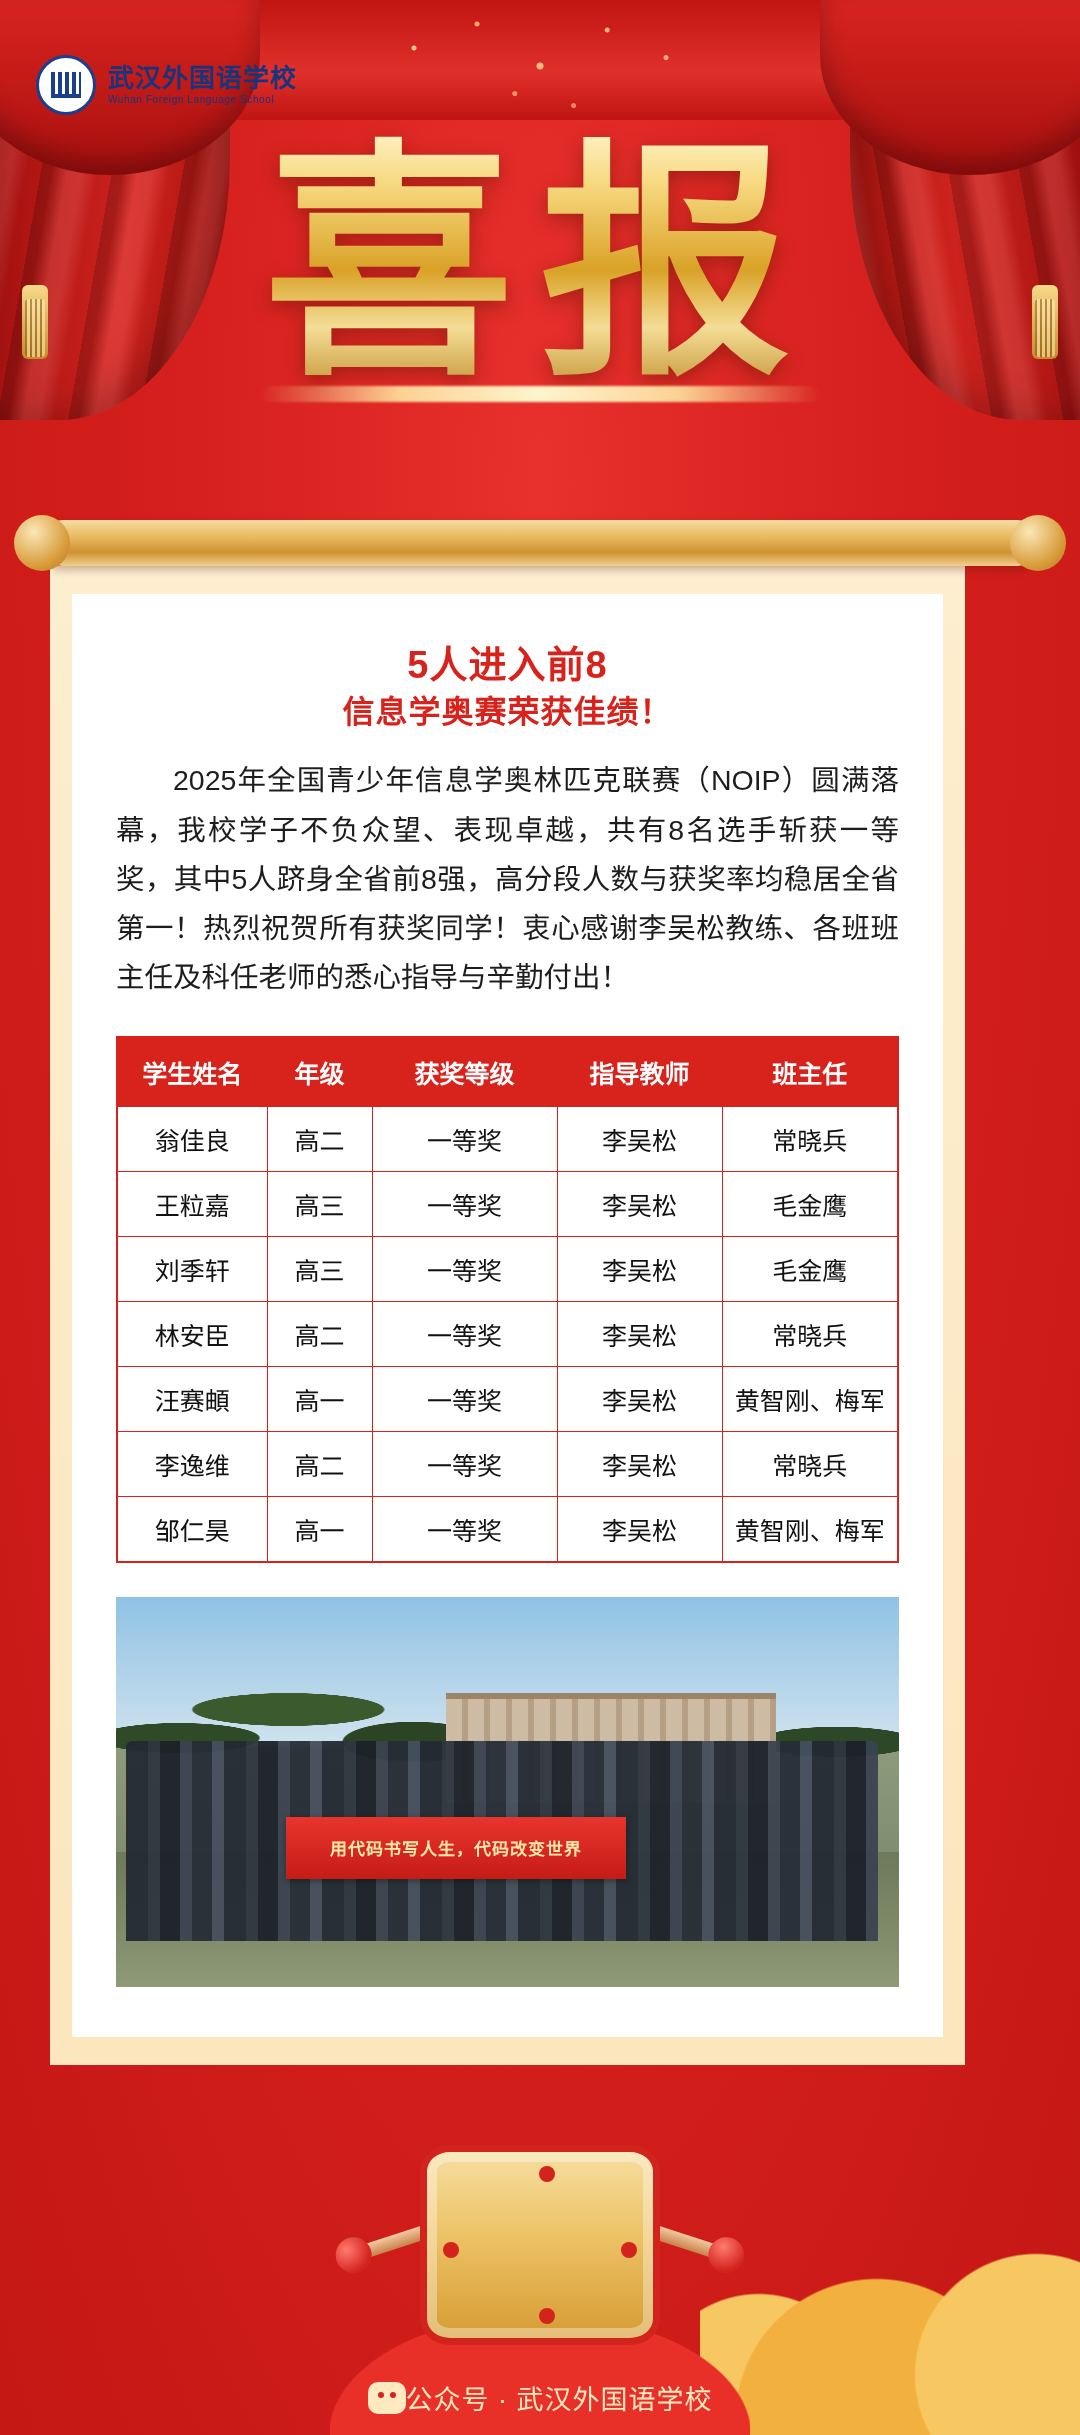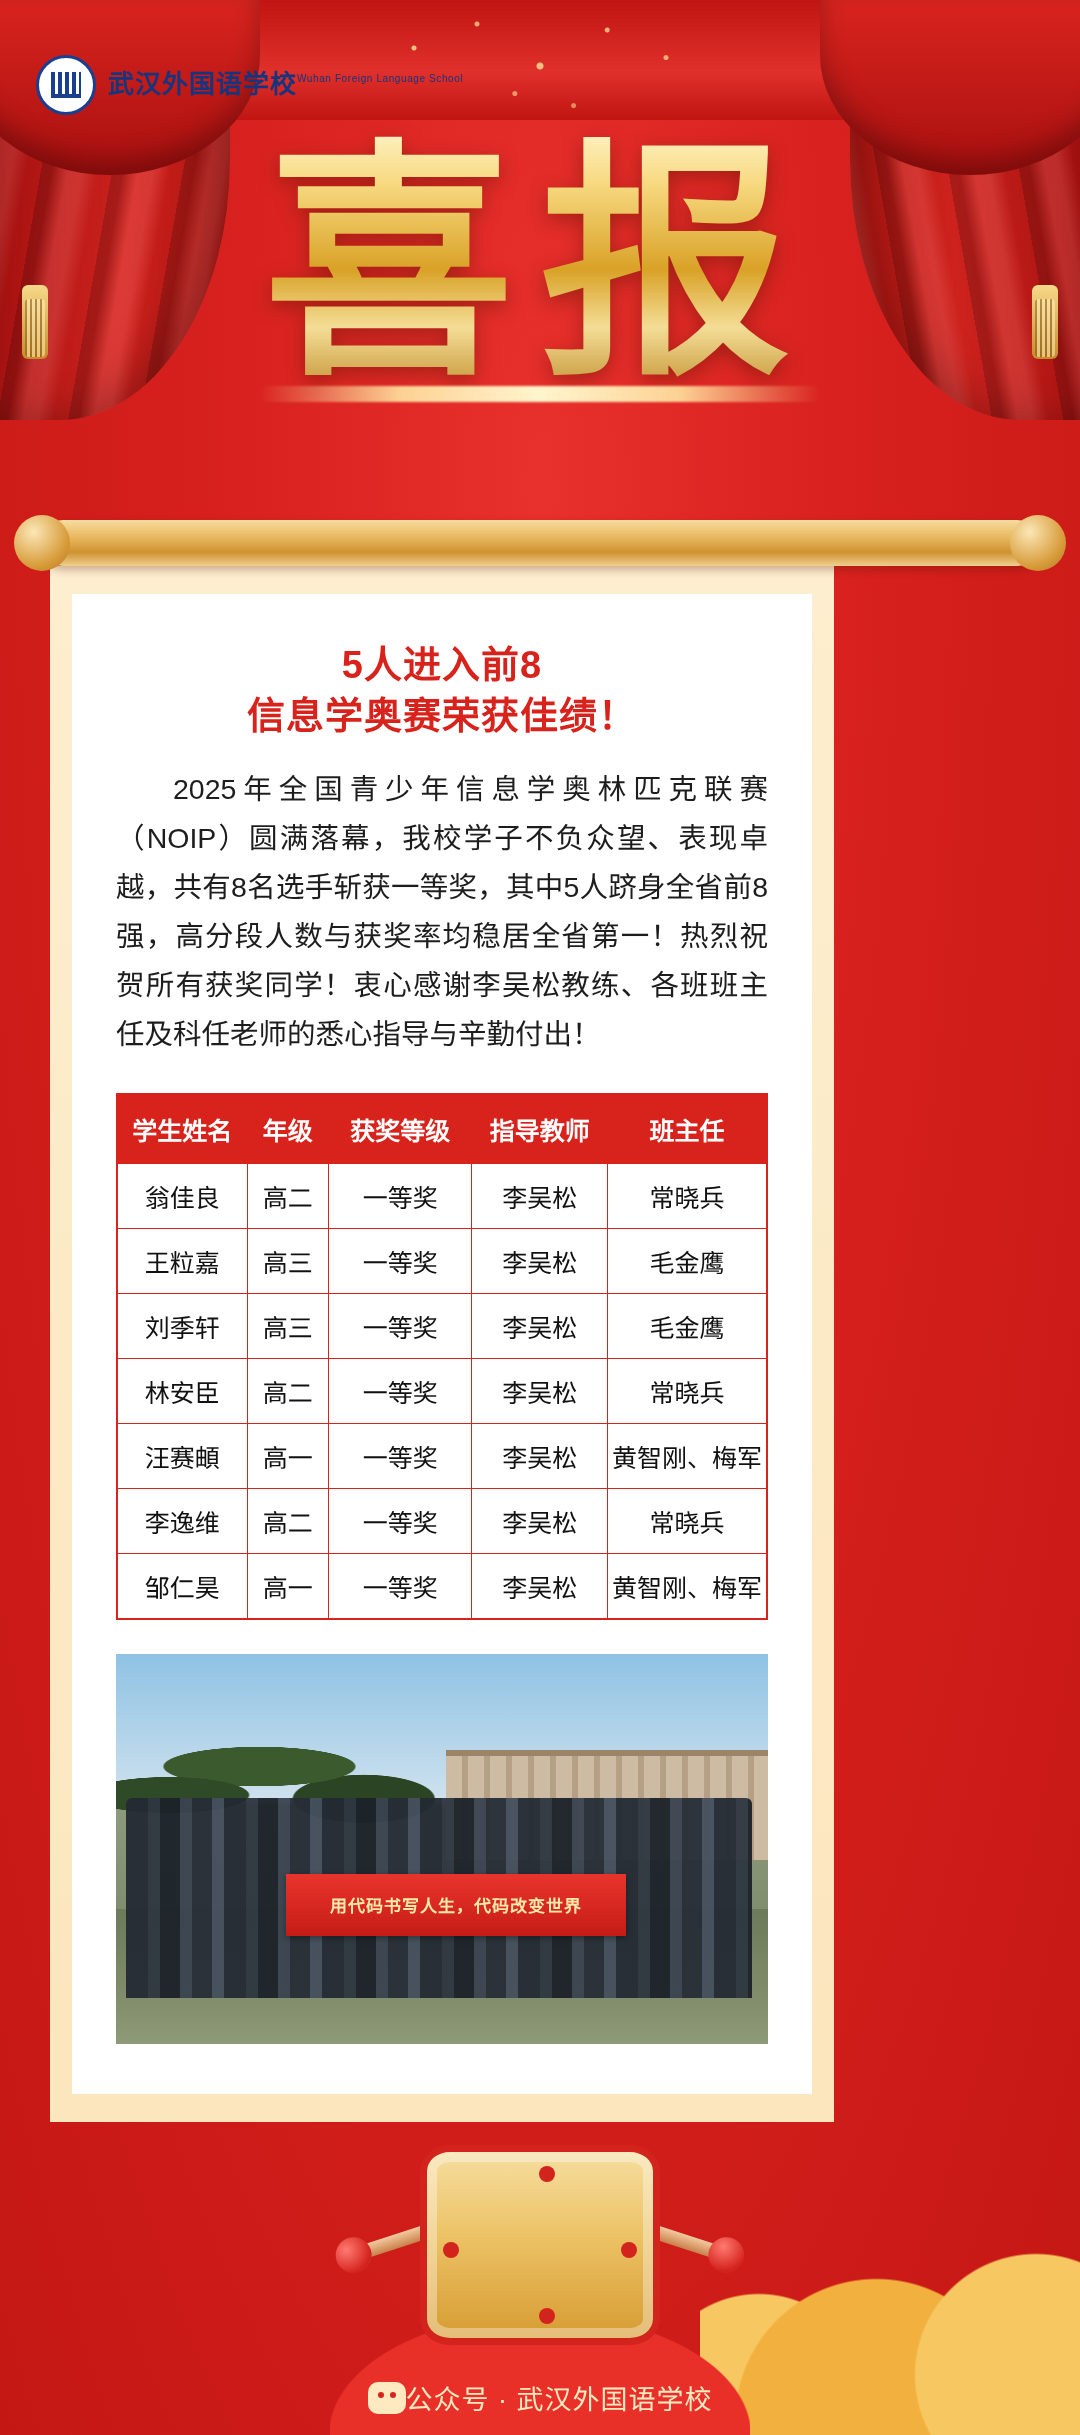--- a/index.html
+++ b/index.html
@@ -93,21 +93,21 @@
     width: 60px; height: 60px; border-radius: 50%;
     border: 3px solid #1a3f8f; background: #ffffff;
     display: flex; align-items: center; justify-content: center;
     position: relative; flex: 0 0 auto;
   }
   .logo-mark .bars {
     width: 30px; height: 26px;
     background: repeating-linear-gradient(90deg, #1a3f8f 0 4px, #ffffff 4px 7px);
     border-bottom: 4px solid #1a3f8f;
   }
-  .logo-text { display: flex; flex-direction: row; line-height: 1.05; justify-content: flex-end; }
+  .logo-text { display: flex; flex-direction: column; line-height: 1.05; justify-content: flex-end; }
   .logo-cn {
     font-size: 26px; font-weight: bold; color: #16357f; letter-spacing: 1px;
   }
   .logo-en {
     font-size: 10px; color: #16357f; letter-spacing: .6px; margin-top: 3px;
   }
 
   
   .xibao {
     position: absolute; top: 120px; left: 0; width: 1080px;
@@ -123,21 +123,21 @@
     display: inline-block; line-height: 1.15;
   }
   .xibao .ribbon {
     margin: -22px auto 0; width: 560px; height: 16px;
     background: linear-gradient(90deg, rgba(255,225,150,0) 0%, rgba(255,228,160,.9) 25%, rgba(255,245,205,1) 50%, rgba(255,228,160,.9) 75%, rgba(255,225,150,0) 100%);
     border-radius: 8px; filter: blur(1px);
   }
 
   
   .scroll {
-    position: absolute; top: 520px; left: 50px; width: 784px;
+    position: absolute; top: 520px; left: 50px; width: 915px;
     z-index: 9;
   }
   .scroll-rod {
     position: relative; width: 1000px; left: -10px; height: 46px;
     background: linear-gradient(180deg,#f7dca0 0%,#e8b85e 38%,#cf9231 70%,#f0cf8e 100%);
     border-radius: 23px;
     box-shadow: 0 4px 8px rgba(90,20,0,.3);
   }
   .scroll-rod .knob {
     position: absolute; top: -5px; width: 56px; height: 56px; border-radius: 50%;
@@ -154,21 +154,21 @@
     background: #ffffff;
     padding: 46px 44px 40px;
   }
 
   .headline1 {
     text-align: center; color: #d8231c; font-weight: bold;
     font-size: 38px; letter-spacing: 1px; line-height: 1.35;
   }
   .headline2 {
     text-align: center; color: #d8231c; font-weight: bold;
-    font-size: 38px; letter-spacing: 1px; line-height: 1.35; margin-bottom: 22px;
+    font-size: 32px; letter-spacing: 1px; line-height: 1.35; margin-bottom: 22px;
   }
   .body-text {
     font-size: 28.5px; line-height: 1.72; color: #1d1d1d;
     text-align: justify; text-indent: 2em;
   }
 
   
   table.award-table {
     margin: 34px 0 0; width: 100%;
     border-collapse: collapse;

